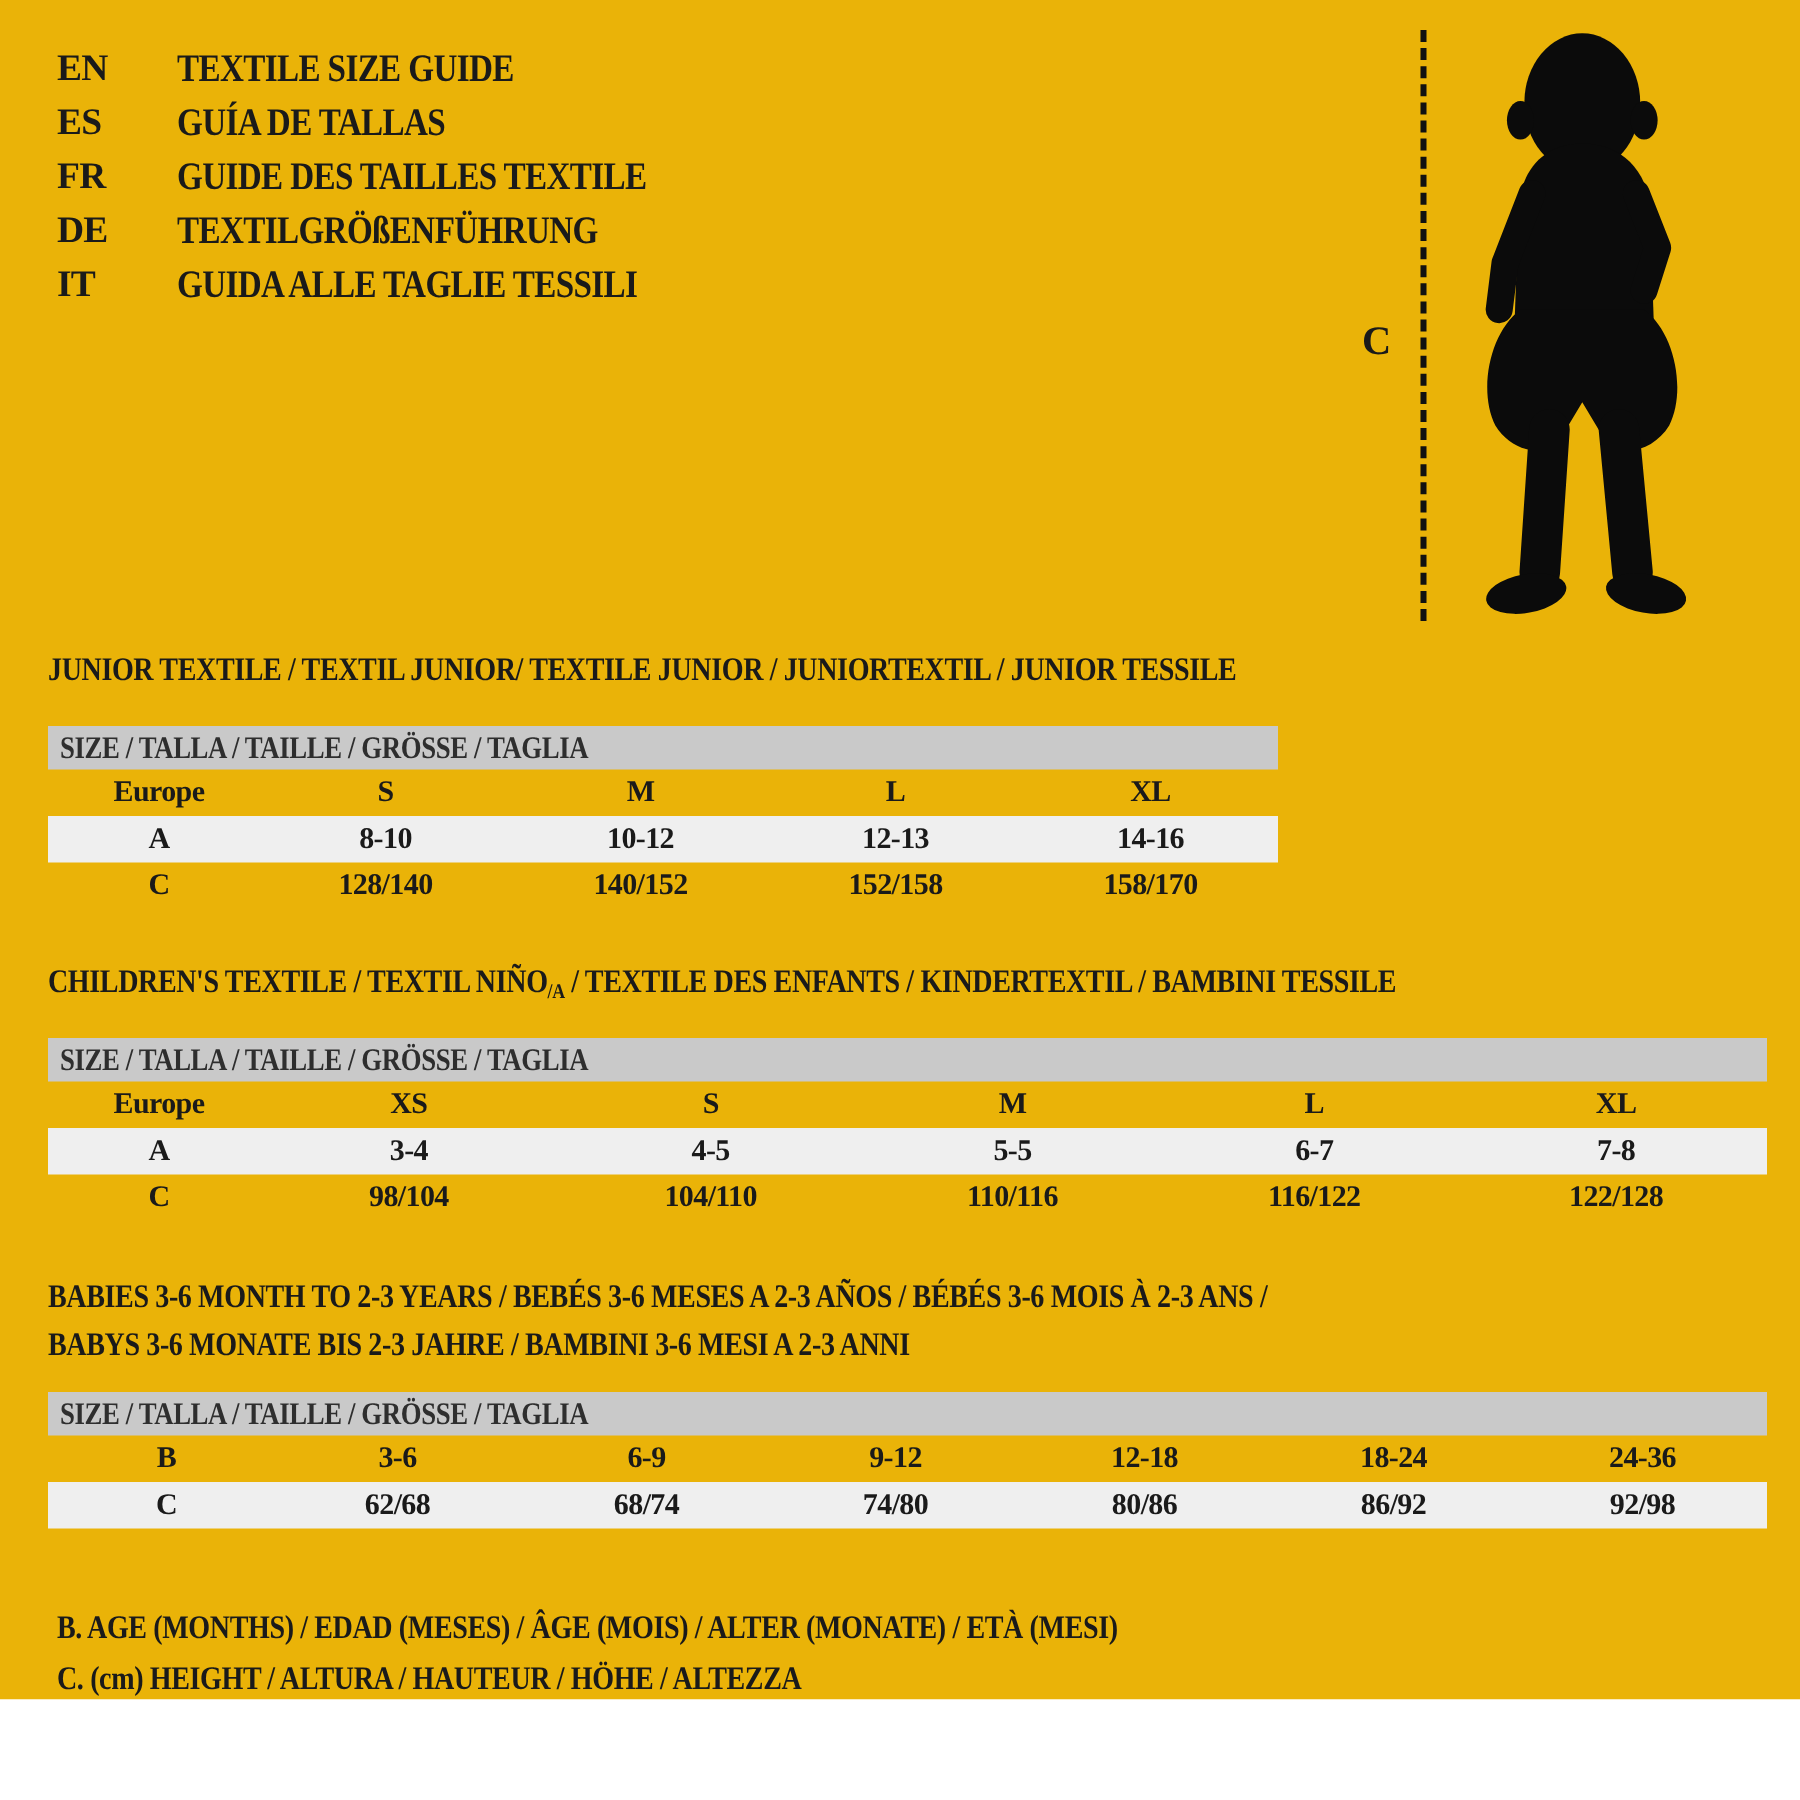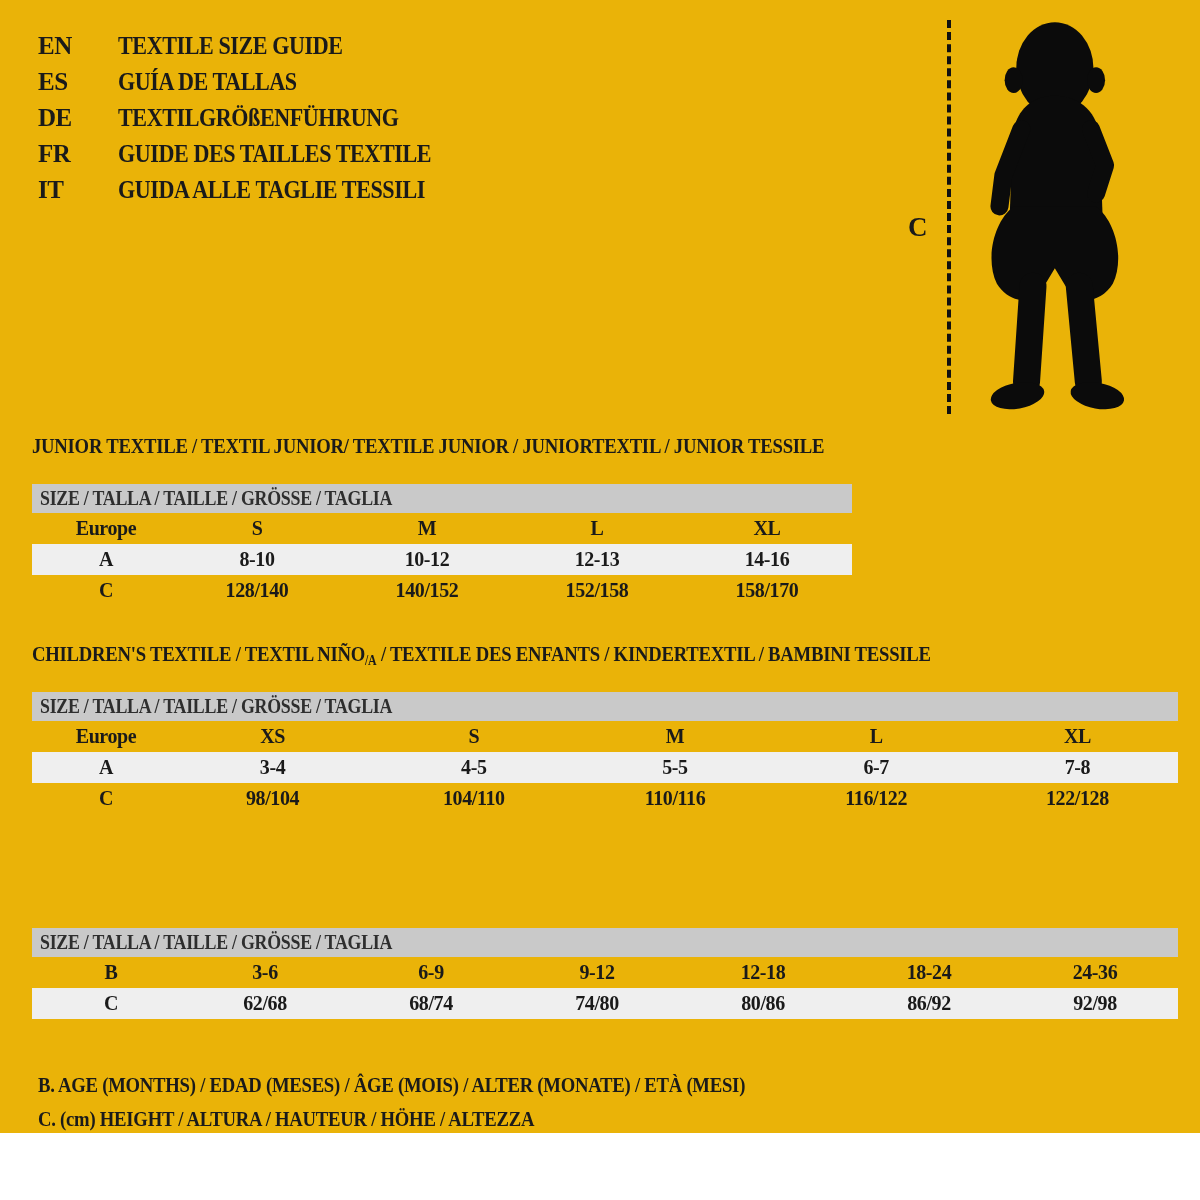--- a/index.html
+++ b/index.html
@@ -108,26 +108,26 @@
   <section class="lang-list">
     <div class="lang-row">
       <span class="lang-code">EN</span>
       <span class="lang-label"><span class="cond">TEXTILE SIZE GUIDE</span></span>
     </div>
     <div class="lang-row">
       <span class="lang-code">ES</span>
       <span class="lang-label"><span class="cond">GUÍA DE TALLAS</span></span>
     </div>
     <div class="lang-row">
+      <span class="lang-code">FR</span>
+      <span class="lang-label"><span class="cond">GUIDE DES TAILLES TEXTILE</span></span>
+    </div>
+    <div class="lang-row">
       <span class="lang-code">DE</span>
       <span class="lang-label"><span class="cond">TEXTILGRÖßENFÜHRUNG</span></span>
-    </div>
-    <div class="lang-row">
-      <span class="lang-code">FR</span>
-      <span class="lang-label"><span class="cond">GUIDE DES TAILLES TEXTILE</span></span>
     </div>
     <div class="lang-row">
       <span class="lang-code">IT</span>
       <span class="lang-label"><span class="cond">GUIDA ALLE TAGLIE TESSILI</span></span>
     </div>
   </section>
 
   <div class="figure-block">
     <span class="c-label">C</span>
     <div class="dash-line"></div>
@@ -213,20 +213,22 @@
       <span class="td rowlabel">C</span>
       <span class="td">98/104</span>
       <span class="td">104/110</span>
       <span class="td">110/116</span>
       <span class="td">116/122</span>
       <span class="td">122/128</span>
     </div>
   </div>
 
   <h2 class="sec-title title-babies">
+    <span class="line"><span class="cond">BABIES 3-6 MONTH TO 2-3 YEARS / BEBÉS 3-6 MESES A 2-3 AÑOS / BÉBÉS 3-6 MOIS À 2-3 ANS /</span></span>
+    <span class="line"><span class="cond">BABYS 3-6 MONATE BIS 2-3 JAHRE / BAMBINI 3-6 MESI A 2-3 ANNI</span></span>
   </h2>
   <div class="sizetable t-babies">
     <div class="tbl-head">
       <span class="cond">SIZE / TALLA / TAILLE / GRÖSSE / TAGLIA</span>
     </div>
     <div class="tr cols7">
       <span class="td rowlabel">B</span>
       <span class="td">3-6</span>
       <span class="td">6-9</span>
       <span class="td">9-12</span>

